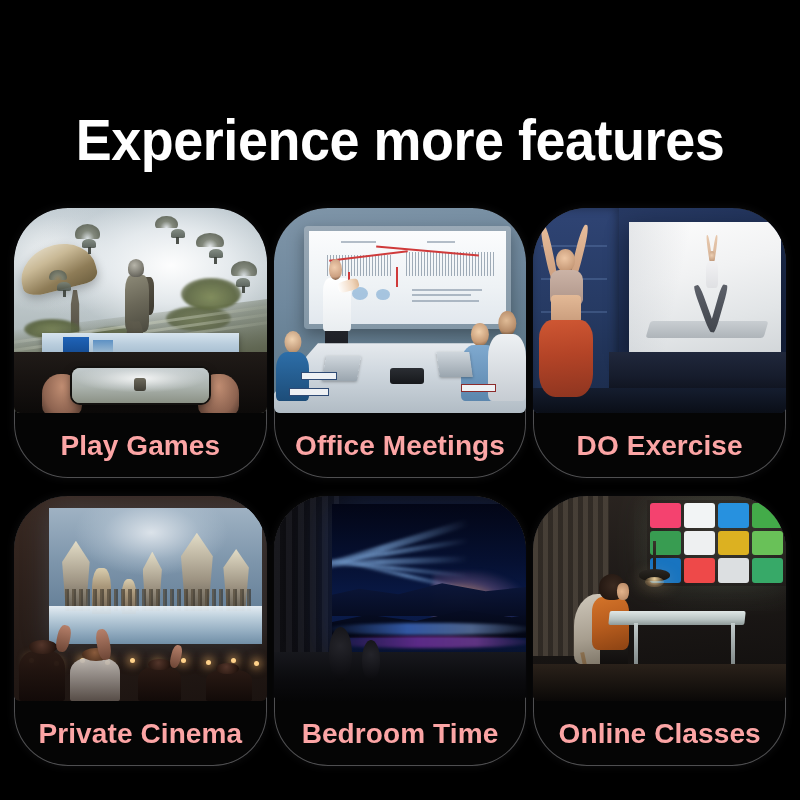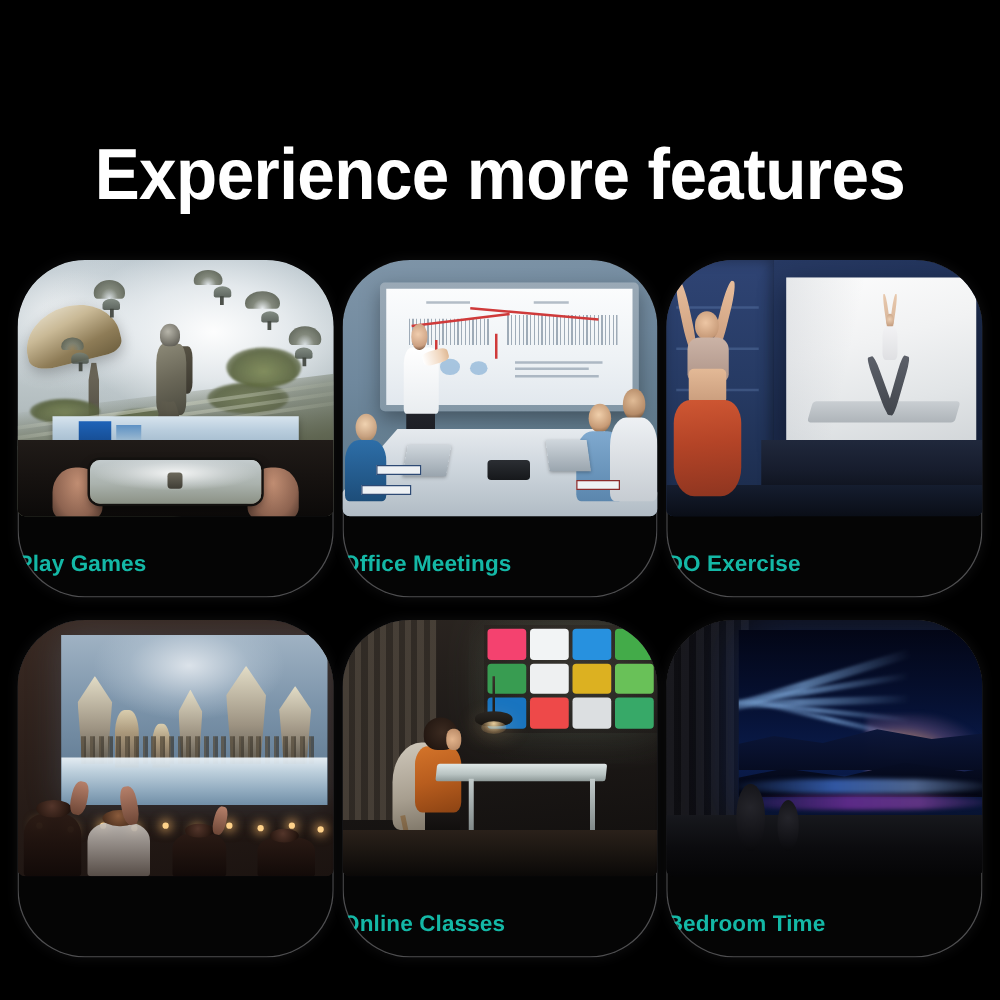--- a/index.html
+++ b/index.html
@@ -72,23 +72,24 @@
     border-radius: 54px 54px 6px 6px;
     overflow: hidden;
     background: #0a0a0c;
   }
 
   .card-label {
     position: absolute;
     left: 0;
     right: 0;
     bottom: 16px;
-    font-size: 18px;
+    text-align: center;
+    font-size: 28px;
     font-weight: 700;
-    color: #14b8a6;
+    color: #fca5a5;
     letter-spacing: 0.1px;
     white-space: nowrap;
     user-select: none;
   }
 
   
   .layer { position: absolute; inset: 0; }
 
   
   .g-sky {
@@ -761,20 +762,44 @@
           <div class="c-sil" style="left:22%;width:20%;height:48%;background:linear-gradient(180deg,rgba(200,195,190,0.9) 0%,rgba(90,80,74,0.95) 100%);"></div>
           <div class="c-head" style="left:27%;bottom:44%;width:11%;height:15%;background:radial-gradient(circle at 45% 35%,#8a5b3c 0%,#4a2e1d 70%,#2a1810 100%);"></div>
           <div class="c-arm" style="left:33%;bottom:46%;width:5%;height:34%;transform:rotate(-10deg);"></div>
           <div class="c-sil" style="right:34%;width:17%;height:38%;"></div>
           <div class="c-head" style="right:38%;bottom:34%;width:9%;height:13%;"></div>
           <div class="c-arm" style="right:34%;bottom:36%;width:4%;height:26%;transform:rotate(14deg);"></div>
           <div class="c-sil" style="right:6%;width:18%;height:34%;"></div>
           <div class="c-head" style="right:11%;bottom:30%;width:9%;height:12%;"></div>
         </div>
       </div>
+      <div class="card-label">Private Cinema</div>
+    </div>
+
+    <div class="card">
+      <div class="card-media">
+        <div class="layer b-room"></div>
+        <div class="b-curtain"></div>
+        <div class="b-screen">
+          <div class="b-ray" style="right:30%;top:10%;width:92%;height:7px;transform:rotate(-17deg);"></div>
+          <div class="b-ray" style="right:30%;top:22%;width:86%;height:5px;transform:rotate(-9deg);"></div>
+          <div class="b-ray" style="right:30%;top:34%;width:90%;height:6px;transform:rotate(-2deg);"></div>
+          <div class="b-ray" style="right:30%;top:46%;width:78%;height:4px;transform:rotate(6deg);"></div>
+          <div class="b-ray" style="right:28%;top:56%;width:70%;height:4px;transform:rotate(13deg);"></div>
+          <div class="b-glow"></div>
+          <div class="b-ridge r1"></div>
+          <div class="b-ridge r2"></div>
+          <div class="b-wave w1"></div>
+          <div class="b-wave w2"></div>
+        </div>
+        <div class="b-floor"></div>
+        <div class="b-foot" style="left:22%;width:9%;height:26%;"></div>
+        <div class="b-foot" style="left:35%;width:7%;height:20%;"></div>
+      </div>
+      <div class="card-label">Bedroom Time</div>
     </div>
 
     <div class="card">
       <div class="card-media">
         <div class="layer s-room"></div>
         <div class="s-wallglow"></div>
         <div class="s-curtain"></div>
         <div class="s-proj">
           <div class="s-tile" style="background:#e8466f;"></div>
           <div class="s-tile" style="background:#f2f4f5;"></div>
@@ -805,37 +830,14 @@
         </div>
         <div class="s-desk"></div>
         <div class="s-leg" style="left:40%;"></div>
         <div class="s-leg" style="right:20%;"></div>
         <div class="s-floorline"></div>
         <div class="s-floor"></div>
       </div>
       <div class="card-label">Online Classes</div>
     </div>
 
-    <div class="card">
-      <div class="card-media">
-        <div class="layer b-room"></div>
-        <div class="b-curtain"></div>
-        <div class="b-screen">
-          <div class="b-ray" style="right:30%;top:10%;width:92%;height:7px;transform:rotate(-17deg);"></div>
-          <div class="b-ray" style="right:30%;top:22%;width:86%;height:5px;transform:rotate(-9deg);"></div>
-          <div class="b-ray" style="right:30%;top:34%;width:90%;height:6px;transform:rotate(-2deg);"></div>
-          <div class="b-ray" style="right:30%;top:46%;width:78%;height:4px;transform:rotate(6deg);"></div>
-          <div class="b-ray" style="right:28%;top:56%;width:70%;height:4px;transform:rotate(13deg);"></div>
-          <div class="b-glow"></div>
-          <div class="b-ridge r1"></div>
-          <div class="b-ridge r2"></div>
-          <div class="b-wave w1"></div>
-          <div class="b-wave w2"></div>
-        </div>
-        <div class="b-floor"></div>
-        <div class="b-foot" style="left:22%;width:9%;height:26%;"></div>
-        <div class="b-foot" style="left:35%;width:7%;height:20%;"></div>
-      </div>
-      <div class="card-label">Bedroom Time</div>
-    </div>
-
   </div>
 </div>
 
 </body></html>

